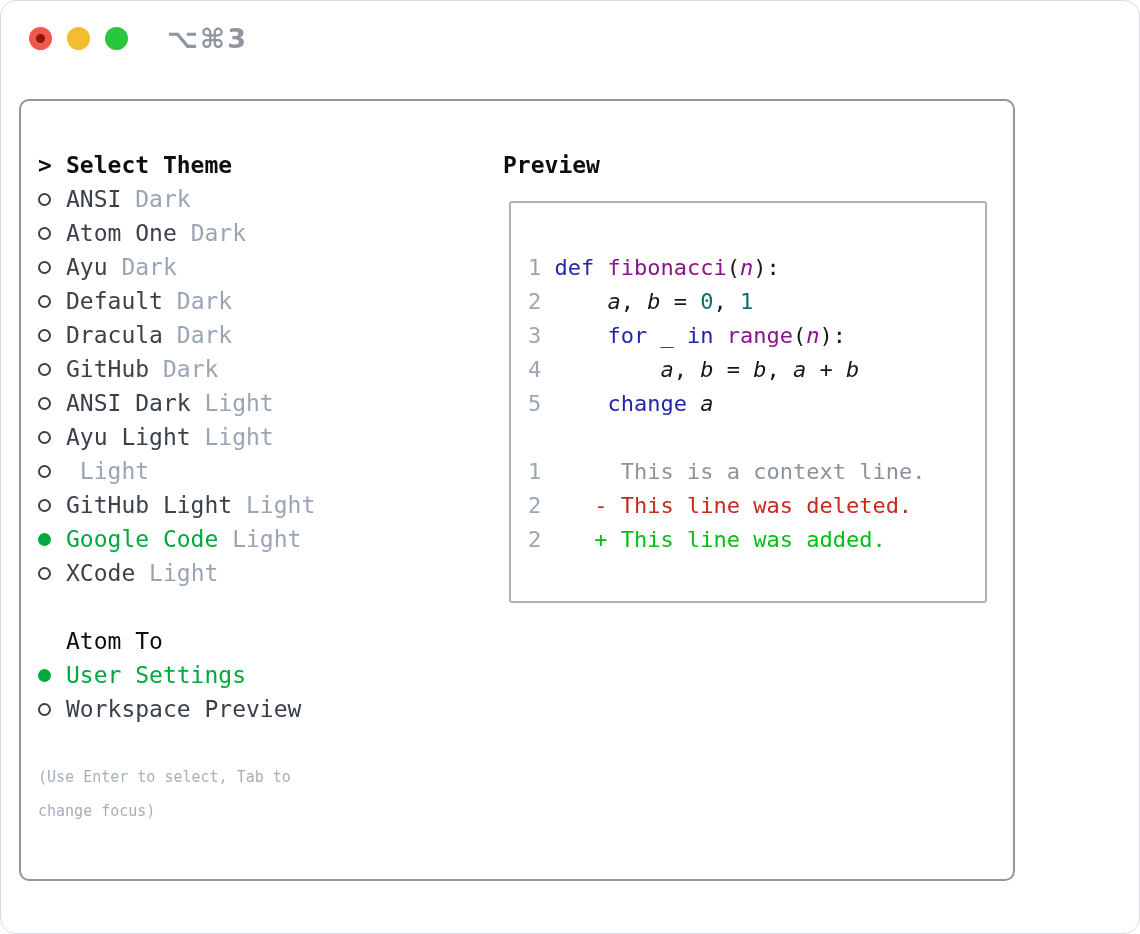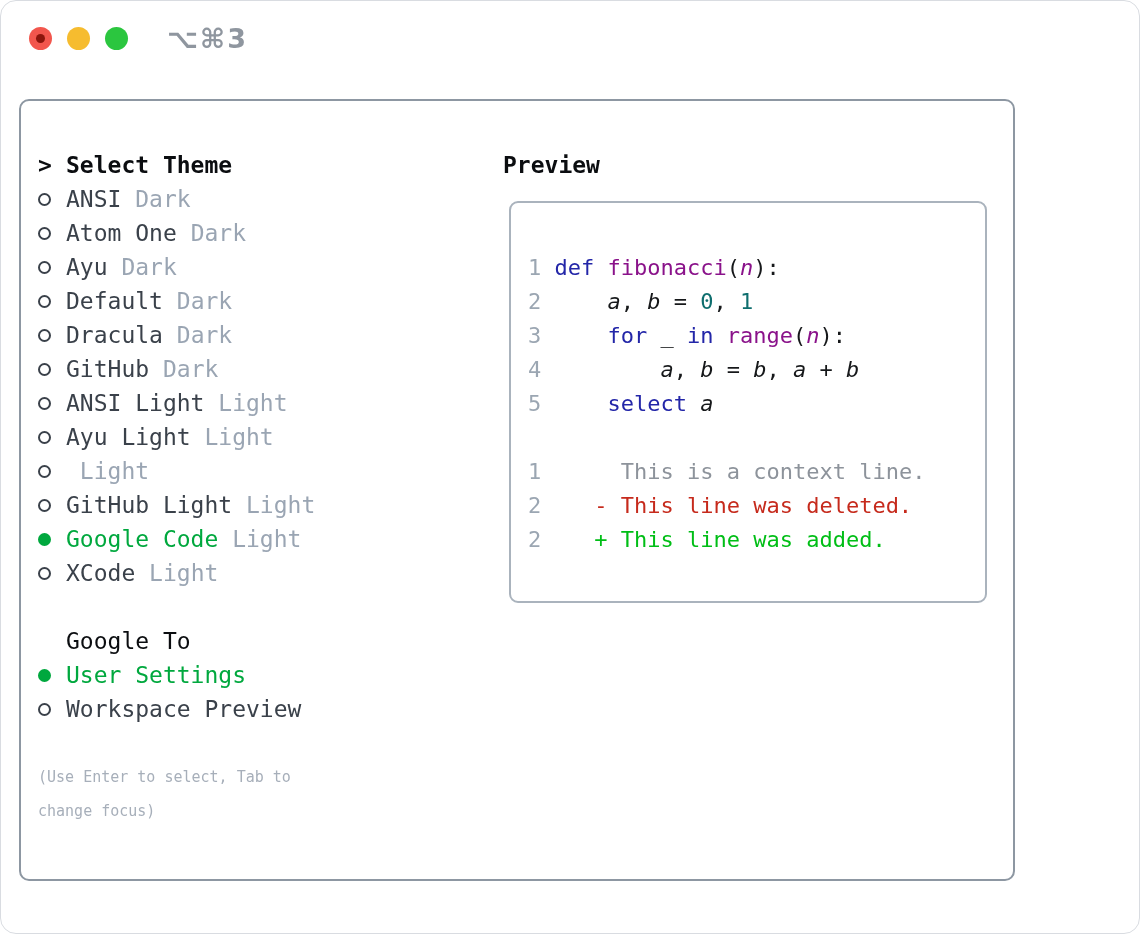--- a/index.html
+++ b/index.html
@@ -41,21 +41,21 @@
   .plain-hdr { font-weight:400; color:var(--header); white-space:pre; }
   .nm   { color:var(--name); white-space:pre; }
   .row.selected .nm { color:var(--sel); }
   .sfx  { color:var(--variant); margin-left:1ch; white-space:pre; }
   .gap  { height:34px; }
   .hint { color:var(--hint); line-height:34px; font-size:15px; white-space:pre; }
   
   .preview-title { position:absolute; left:482px; top:47px; }
   .pbox {
     position:absolute; left:488px; top:100px; width:478px; height:402px;
-    border:2px solid var(--preview_border); border-radius:9px; box-sizing:border-box;
+    border:2px solid var(--preview_border); border-radius:3px; box-sizing:border-box;
   }
   .code { position:absolute; left:17px; top:48px; }
   .cl { white-space:pre; line-height:34px; height:34px; font-size:22px; }
   .tk-ln  { color:var(--ln); }
   .tk-pl  { color:var(--code); }
   .tk-kw  { color:var(--kw); }
   .tk-fn  { color:var(--fn); }
   .tk-par { color:var(--fn); font-style:italic; }
   .tk-num { color:var(--num); }
   .tk-var { color:var(--code); font-style:italic; }
@@ -125,21 +125,21 @@
             <span class="mark">
               <span class="circ"></span>
             </span>
             <span class="nm">GitHub</span>
             <span class="sfx">Dark</span>
           </div>
           <div class="row">
             <span class="mark">
               <span class="circ"></span>
             </span>
-            <span class="nm">ANSI Light</span>
+            <span class="nm">ANSI Dark</span>
             <span class="sfx">Light</span>
           </div>
           <div class="row">
             <span class="mark">
               <span class="circ"></span>
             </span>
             <span class="nm">Ayu Light</span>
             <span class="sfx">Light</span>
           </div>
           <div class="row">
@@ -168,21 +168,21 @@
             </span>
             <span class="nm">XCode</span>
             <span class="sfx">Light</span>
           </div>
         </div>
 
       <div class="gap"></div>
 
       <div class="row">
         <span class="mark"></span>
-        <span class="plain-hdr">Google To</span>
+        <span class="plain-hdr">Atom To</span>
       </div>
 
       <div id="apply-items">
           <div class="row selected">
             <span class="mark">
               <span class="circ sel"></span>
             </span>
             <span class="nm">User Settings</span>
           </div>
           <div class="row">
@@ -202,21 +202,21 @@
     <div class="preview-title row">
       <span class="hdr">Preview</span>
     </div>
 
     <div class="pbox">
       <div class="code" id="code-lines">
           <div class="cl"><span class="tk-ln">1 </span><span class="tk-kw">def</span><span class="tk-pl"> </span><span class="tk-fn">fibonacci</span><span class="tk-pl">(</span><span class="tk-par">n</span><span class="tk-pl">):</span></div>
           <div class="cl"><span class="tk-ln">2</span><span class="tk-pl">     </span><span class="tk-var">a</span><span class="tk-pl">, </span><span class="tk-var">b</span><span class="tk-pl"> = </span><span class="tk-num">0</span><span class="tk-pl">, </span><span class="tk-num">1</span></div>
           <div class="cl"><span class="tk-ln">3</span><span class="tk-pl">     </span><span class="tk-kw">for</span><span class="tk-pl"> _ </span><span class="tk-kw">in</span><span class="tk-pl"> </span><span class="tk-fn">range</span><span class="tk-pl">(</span><span class="tk-par">n</span><span class="tk-pl">):</span></div>
           <div class="cl"><span class="tk-ln">4</span><span class="tk-pl">         </span><span class="tk-var">a</span><span class="tk-pl">, </span><span class="tk-var">b</span><span class="tk-pl"> = </span><span class="tk-var">b</span><span class="tk-pl">, </span><span class="tk-var">a</span><span class="tk-pl"> + </span><span class="tk-var">b</span></div>
-          <div class="cl"><span class="tk-ln">5</span><span class="tk-pl">     </span><span class="tk-kw">select</span><span class="tk-pl"> </span><span class="tk-var">a</span></div>
+          <div class="cl"><span class="tk-ln">5</span><span class="tk-pl">     </span><span class="tk-kw">change</span><span class="tk-pl"> </span><span class="tk-var">a</span></div>
           <div class="cl"></div>
           <div class="cl"><span class="tk-ln">1</span><span class="tk-pl">      </span><span class="tk-ctx">This is a context line.</span></div>
           <div class="cl"><span class="tk-ln">2</span><span class="tk-pl">    </span><span class="tk-del">- This line was deleted.</span></div>
           <div class="cl"><span class="tk-ln">2</span><span class="tk-pl">    </span><span class="tk-add">+ This line was added.</span></div>
         </div>
     </div>
 
   </div>
 </div>
 

